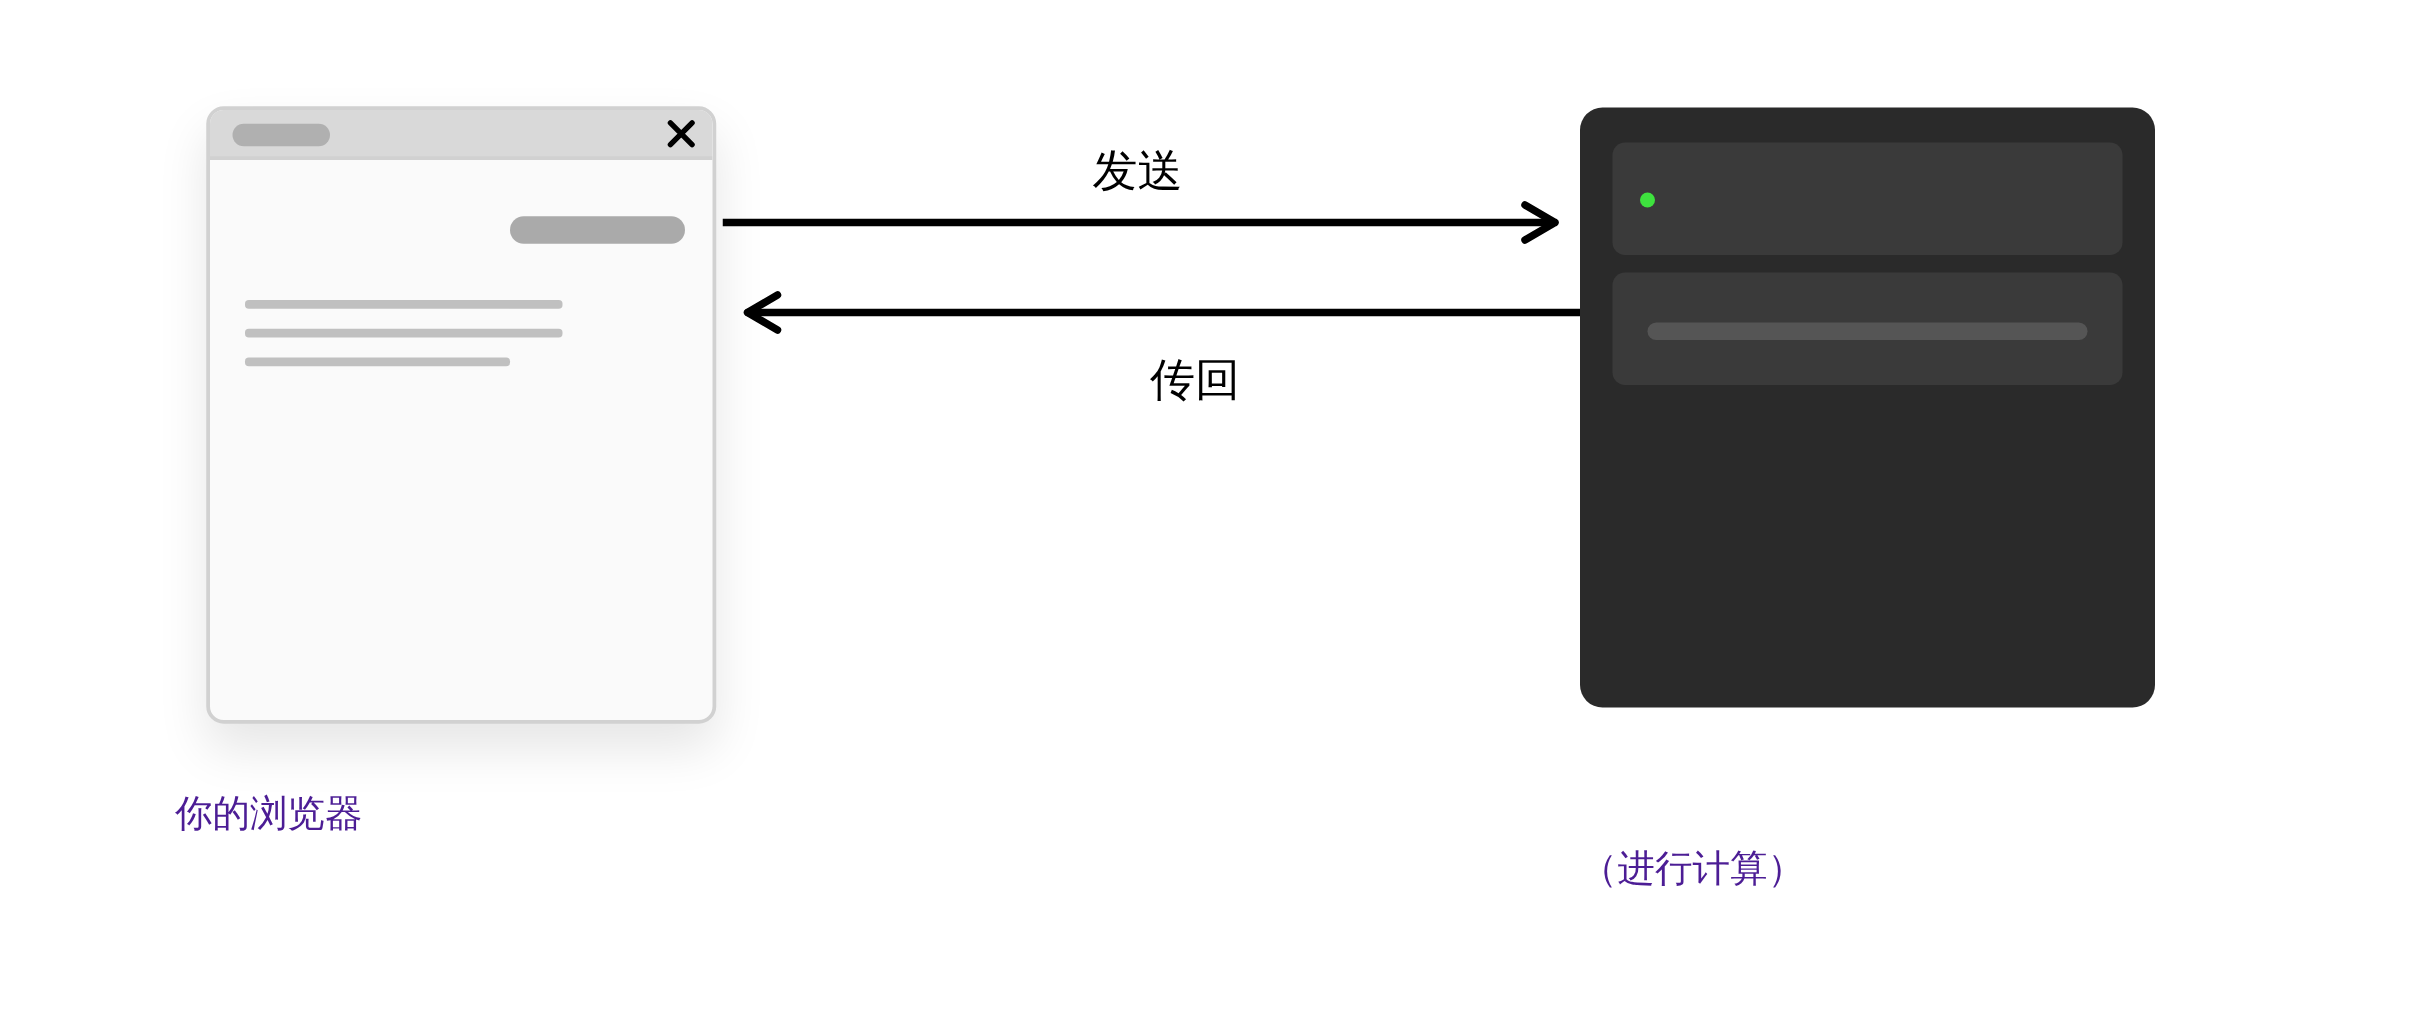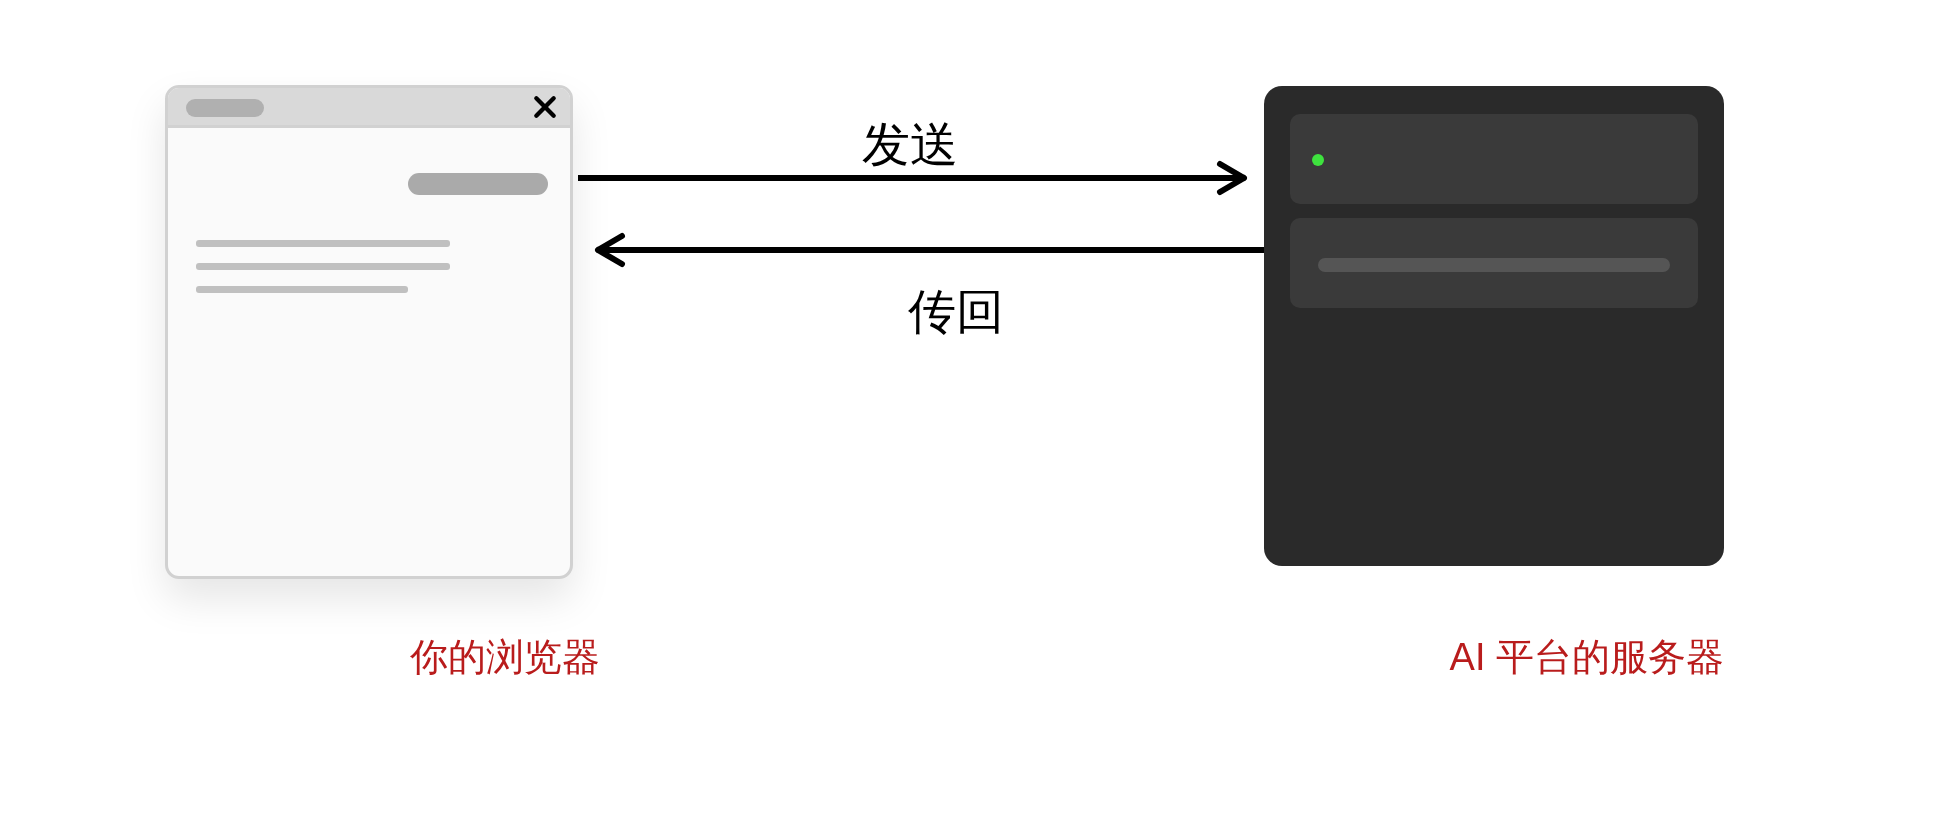--- a/index.html
+++ b/index.html
@@ -111,34 +111,34 @@
 
     
     .arrow {
       position: absolute;
     }
     .arrow svg { display: block; }
 
     
     .label {
       position: absolute;
-      font-size: 48px;
+      font-size: 36px;
       color: #000000;
       text-align: center;
     }
     .label.send { left: 850px; top: 113px; width: 120px; }
     .label.return { left: 896px; top: 280px; width: 120px; }
 
     .caption {
       position: absolute;
       width: 460px;
-      text-align: right;
-      font-size: 38px;
+      text-align: left;
+      font-size: 30px;
       line-height: 1.45;
-      color: #b91c1c;
+      color: #4c1d95;
     }
     .caption.left { left: 140px; top: 630px; }
     .caption.right { left: 1264px; top: 630px; }
   </style>
 </head>
 <body>
 
 <div class="container">
 
   <div class="browser-window">
@@ -179,16 +179,17 @@
     </svg>
   </div>
 
   <div class="label send">发送</div>
   <div class="label return">传回</div>
 
   <div class="caption left">
     <span>你的浏览器</span><br>
   </div>
   <div class="caption right">
-    <span>AI 平台的服务器</span><br>
+    <br>
+    <span>（进行计算）</span>
   </div>
 
 </div>
 
 </body></html>

